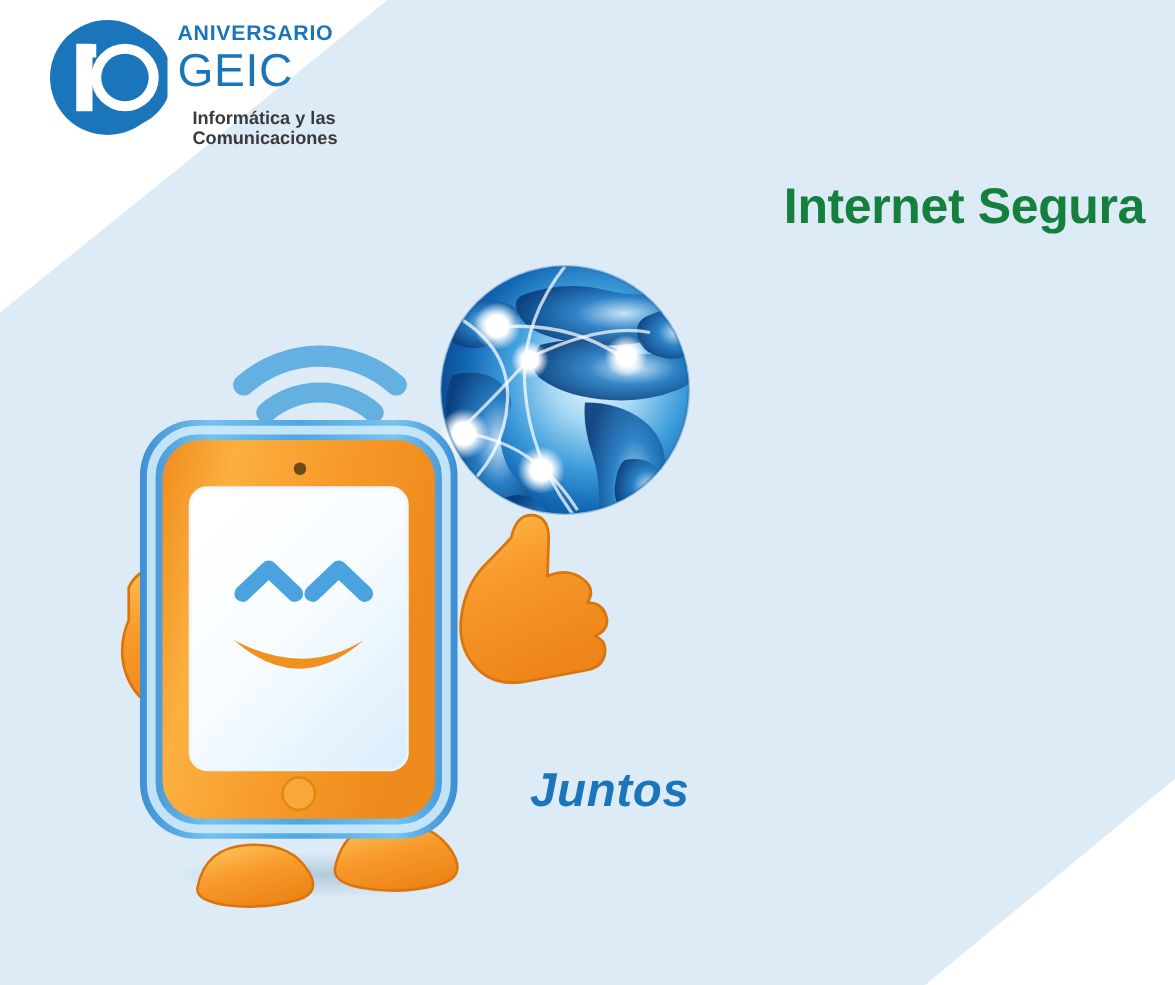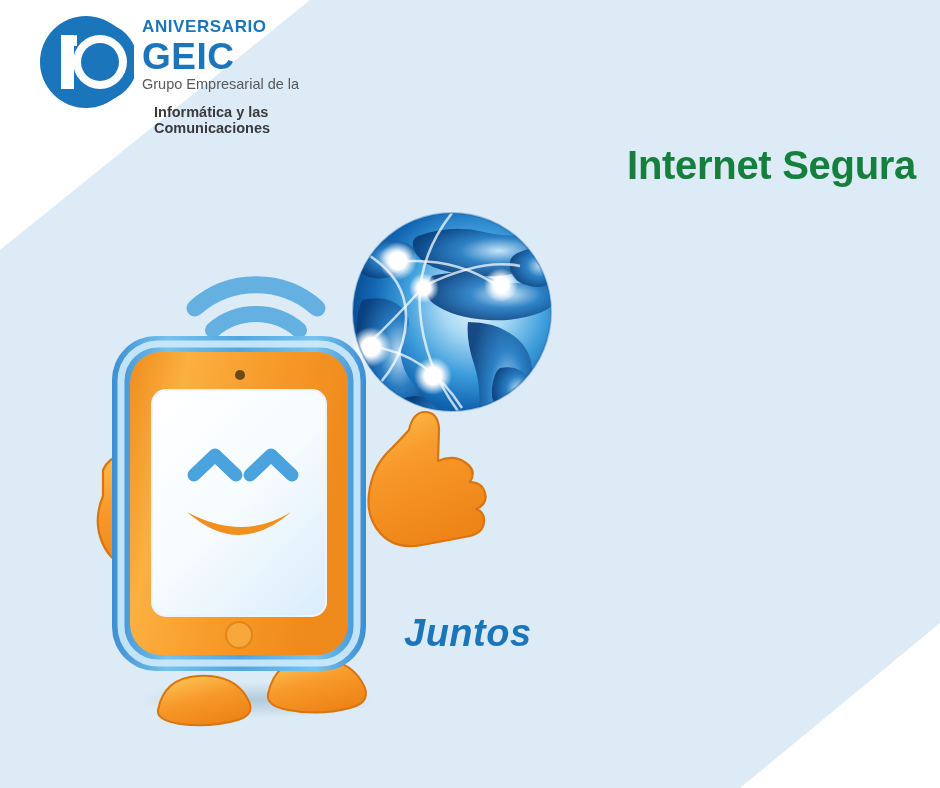--- a/index.html
+++ b/index.html
@@ -22,41 +22,41 @@
   }
   
   #logo{position:absolute;left:38px;top:14px;width:340px;height:105px;}
   #logo .mark{position:absolute;left:0;top:0;}
   #logo .lines{position:absolute;left:104px;top:4px;}
   .lg-aniv{
     font-size:17px;font-weight:bold;color:#1b75bb;
     letter-spacing:.6px;line-height:1;margin:0;
   }
   .lg-geic{
-    font-size:37px;font-weight:bold;color:#1b75bb;
+    font-size:37px;font-weight:normal;color:#1b75bb;
     letter-spacing:.5px;line-height:1;margin:3px 0 1px 0;
   }
   .lg-sub1{font-size:14.5px;color:#58595b;line-height:1.12;margin:0;}
   .lg-sub2{font-size:14.5px;color:#3a3a3c;font-weight:bold;line-height:1.12;margin:12px;}
   
   #headline{
     position:absolute;right:24px;top:134px;
     text-align:right;line-height:1.16;
   }
   .hl-1{
     font-size:40px;font-weight:bold;color:#1b75bb;
     letter-spacing:-.3px;display:block;
   }
   .hl-2{
     font-size:40px;font-weight:bold;color:#15803d;
     letter-spacing:-.3px;display:block;margin-top:8px;text-align:center;
   }
   
   #tagline{
-    position:absolute;left:404px;top:612px;
+    position:absolute;left:424px;top:612px;
     line-height:1.12;color:#1b75bb;
     font-style:italic;font-weight:bold;
   }
   .tg-1{font-size:38px;display:block;letter-spacing:.5px;}
   .tg-2{font-size:34px;display:block;letter-spacing:.5px;margin-top:2px;}
   
   #art{position:absolute;left:0;top:0;width:940px;height:788px;}
 </style>
 </head>
 <body>
@@ -207,21 +207,20 @@
       <rect x="23" y="21" width="13" height="54" fill="#ffffff"></rect>
       <path d="M23 32 q8-11 16-11 l0 11z" fill="#ffffff"></path>
       <circle cx="62" cy="48" r="27" fill="#ffffff"></circle>
       <circle cx="62" cy="48" r="19" fill="#1b75bb"></circle>
       <path d="M62 2 a46 46 0 0 1 0 92 a46 46 0 0 1 0-92z" fill="#1b75bb" opacity="0"></path>
       <path d="M72 10 A46 46 0 0 1 72 86 A40 40 0 0 0 72 10z" fill="#1b75bb"></path>
     </svg>
     <div class="lines">
       <p class="lg-aniv">ANIVERSARIO</p>
       <p class="lg-geic">GEIC</p>
-      <p class="lg-sub1">Grupo Empresarial de la</p>
       <p class="lg-sub2">Informática y las Comunicaciones</p>
     </div>
   </div>
 
   <div id="headline">
     <span class="hl-2">Internet Segura</span>
   </div>
 
   <div id="tagline">
     <span class="tg-1">Juntos</span>

